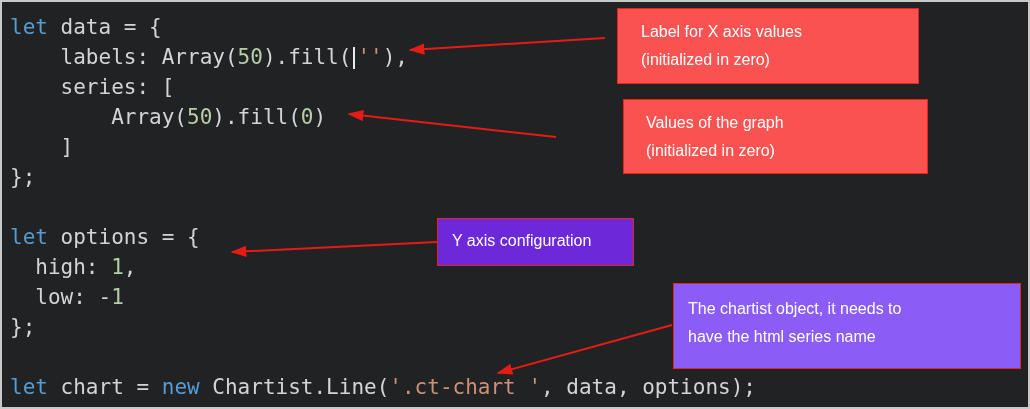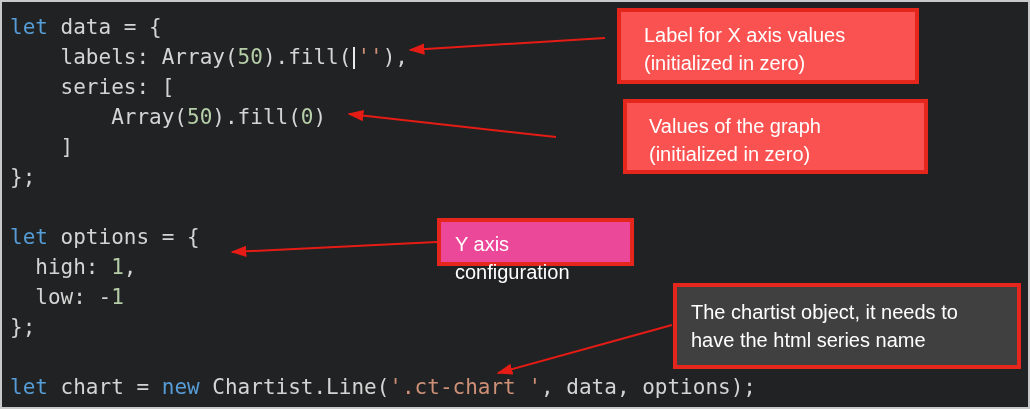--- a/index.html
+++ b/index.html
@@ -25,24 +25,24 @@
     width: 2px;
     height: 22px;
     background: #eaeaea;
     vertical-align: text-bottom;
     margin: 0 2px 0 2px;
   }
   .note {
     position: absolute;
     box-sizing: border-box;
     background: #fa5250;
-    border: 4px solid #ffffff;
+    border: 1px solid #ffffff;
     color: #ffffff;
     font-family: "Liberation Sans", sans-serif;
-    font-size: 20px;
+    font-size: 16px;
     line-height: 28px;
   }
   .n1 { left: 615px; top: 6px;   width: 302px; height: 76px; padding: 9px 6px 0 23px; }
   .n2 { left: 621px; top: 97px;  width: 305px; height: 75px; padding: 9px 6px 8px 22px; }
   .n3 { left: 435px; top: 216px; width: 197px; height: 48px; padding: 8px 6px 0 14px; }
   .n4 { left: 671px; top: 281px; width: 348px; height: 86px; padding: 11px 6px 0 14px; }
   .overlay {
     position: absolute;
     left: 0; top: 0;
     width: 1030px; height: 409px;
@@ -60,25 +60,25 @@
   <div class="note n1" style="background: rgb(250, 82, 80); border-color: rgb(229, 38, 29); color: rgb(255, 255, 255);">
     <div>Label for X axis values</div>
     <div>(initialized in zero)</div>
   </div>
 
   <div class="note n2" style="background: rgb(250, 82, 80); border-color: rgb(229, 38, 29); color: rgb(255, 255, 255);">
     <div>Values of the graph</div>
     <div>(initialized in zero)</div>
   </div>
 
-  <div class="note n3" style="background: #ec4899; border-color: rgb(229, 38, 29); color: rgb(255, 255, 255);">
+  <div class="note n3" style="background: #6d28d9; border-color: rgb(229, 38, 29); color: rgb(255, 255, 255);">
     <div>Y axis configuration</div>
   </div>
 
-  <div class="note n4" style="background: #404040; border-color: rgb(229, 38, 29); color: rgb(255, 255, 255);">
+  <div class="note n4" style="background: #8b5cf6; border-color: rgb(229, 38, 29); color: rgb(255, 255, 255);">
     <div>The chartist object, it needs to</div>
     <div>have the html series name</div>
   </div>
 
   <svg class="overlay" viewBox="0 0 1030 409" xmlns="http://www.w3.org/2000/svg">
     <defs>
       <marker id="ah" viewBox="0 0 10 7" refX="9" refY="3.5" markerWidth="8" markerHeight="6" orient="auto">
         <path d="M0,0 L10,3.5 L0,7 Z" fill="#e51c15"></path>
       </marker>
     </defs>

